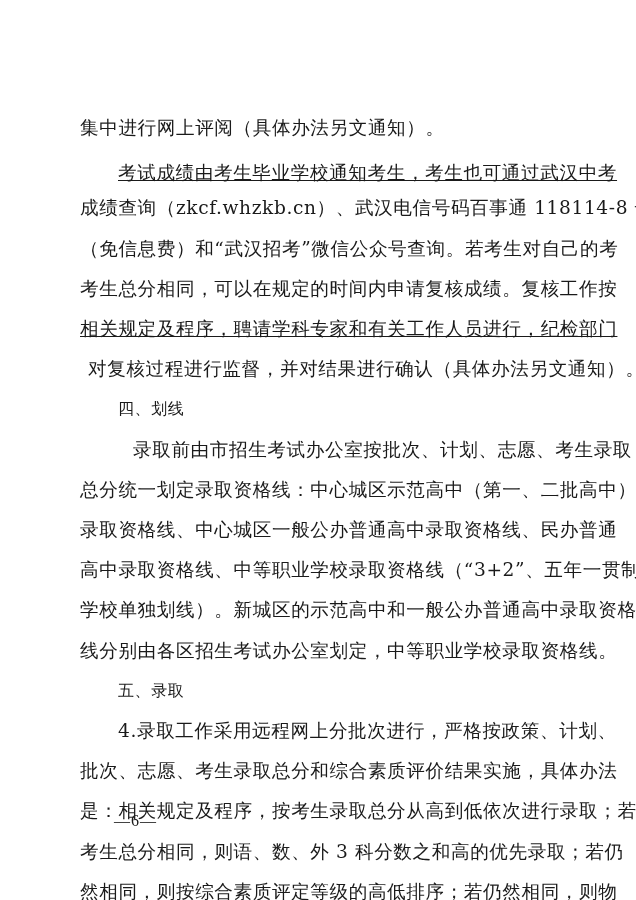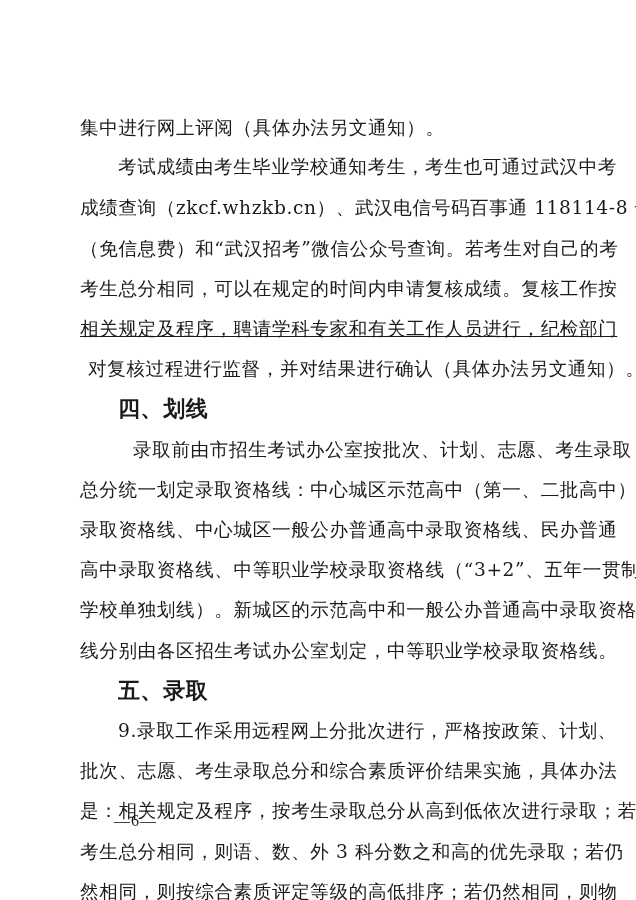--- a/index.html
+++ b/index.html
@@ -3,44 +3,44 @@
 <meta charset="utf-8">
 <style>
   html, body { margin: 0; padding: 0; background: #ffffff; }
   body { width: 636px; height: 900px; position: relative; overflow: hidden;
          font-family: "DejaVu Serif", "Liberation Serif", serif; color: #1a1a1a; }
   .page { position: absolute; left: 0; top: 0; width: 636px; height: 829px; background: #fff; }
   .line { position: absolute; left: 80px; width: 466px; height: 40px; line-height: 40px;
           font-size: 18.6px; white-space: nowrap; overflow: visible; letter-spacing: 0.6px; }
   .line.just { text-align: justify; text-align-last: justify; }
   .line.indent { left: 118px; width: 428px; }
-  .heading { font-family: "DejaVu Sans", "Liberation Sans", sans-serif; font-weight: bold; font-size: 22px; }
+  .heading { font-family: "DejaVu Sans", "Liberation Sans", sans-serif; font-weight: normal; font-size: 16px; }
   .footer { position: absolute; left: 114px; top: 812px; font-size: 16px; letter-spacing: 1px;
             font-family: "Liberation Serif", serif; }
 </style>
 </head>
 <body>
 
 <div class="page">
   <div id="lines">
       <div class="line" style="top: 108px;">集中进行网上评阅（具体办法另文通知）。</div>
-      <div class="line indent just" style="top: 147px;">考试成绩由考生毕业学校通知考生，考生也可通过武汉中考</div>
+      <div class="line indent just" style="top: 153px; text-decoration: underline;">考试成绩由考生毕业学校通知考生，考生也可通过武汉中考</div>
       <div class="line just" style="top: 188.4px;">成绩查询（zkcf.whzkb.cn）、武汉电信号码百事通 118114-8 号键</div>
       <div class="line just" style="top: 228.6px;">（免信息费）和“武汉招考”微信公众号查询。若考生对自己的考</div>
       <div class="line just" style="top: 268.8px;">考生总分相同，可以在规定的时间内申请复核成绩。复核工作按</div>
       <div class="line just" style="top: 309px; text-decoration: underline;">相关规定及程序，聘请学科专家和有关工作人员进行，纪检部门</div>
       <div class="line just" style="top: 349.2px; margin-left: 8px;">对复核过程进行监督，并对结果进行确认（具体办法另文通知）。</div>
       <div class="line indent heading" style="top: 389.4px;">四、划线</div>
       <div class="line indent just" style="top: 429.6px; margin-left: 15px;">录取前由市招生考试办公室按批次、计划、志愿、考生录取</div>
       <div class="line just" style="top: 469.8px;">总分统一划定录取资格线：中心城区示范高中（第一、二批高中）</div>
       <div class="line just" style="top: 510px;">录取资格线、中心城区一般公办普通高中录取资格线、民办普通</div>
       <div class="line just" style="top: 550.2px;">高中录取资格线、中等职业学校录取资格线（“3+2”、五年一贯制</div>
       <div class="line just" style="top: 590.4px;">学校单独划线）。新城区的示范高中和一般公办普通高中录取资格</div>
       <div class="line just" style="top: 630.6px;">线分别由各区招生考试办公室划定，中等职业学校录取资格线。</div>
       <div class="line indent heading" style="top: 670.8px;">五、录取</div>
-      <div class="line indent just" style="top: 711px;">9.录取工作采用远程网上分批次进行，严格按政策、计划、</div>
+      <div class="line indent just" style="top: 711px;">4.录取工作采用远程网上分批次进行，严格按政策、计划、</div>
       <div class="line just" style="top: 751.2px;">批次、志愿、考生录取总分和综合素质评价结果实施，具体办法</div>
       <div class="line just" style="top: 791.4px;">是：相关规定及程序，按考生录取总分从高到低依次进行录取；若</div>
       <div class="line just" style="top: 831.6px;">考生总分相同，则语、数、外 3 科分数之和高的优先录取；若仍</div>
       <div class="line just" style="top: 871.8px;">然相同，则按综合素质评定等级的高低排序；若仍然相同，则物</div>
     </div>
   <div class="footer">—6—</div>
 </div>
 
 </body></html>

